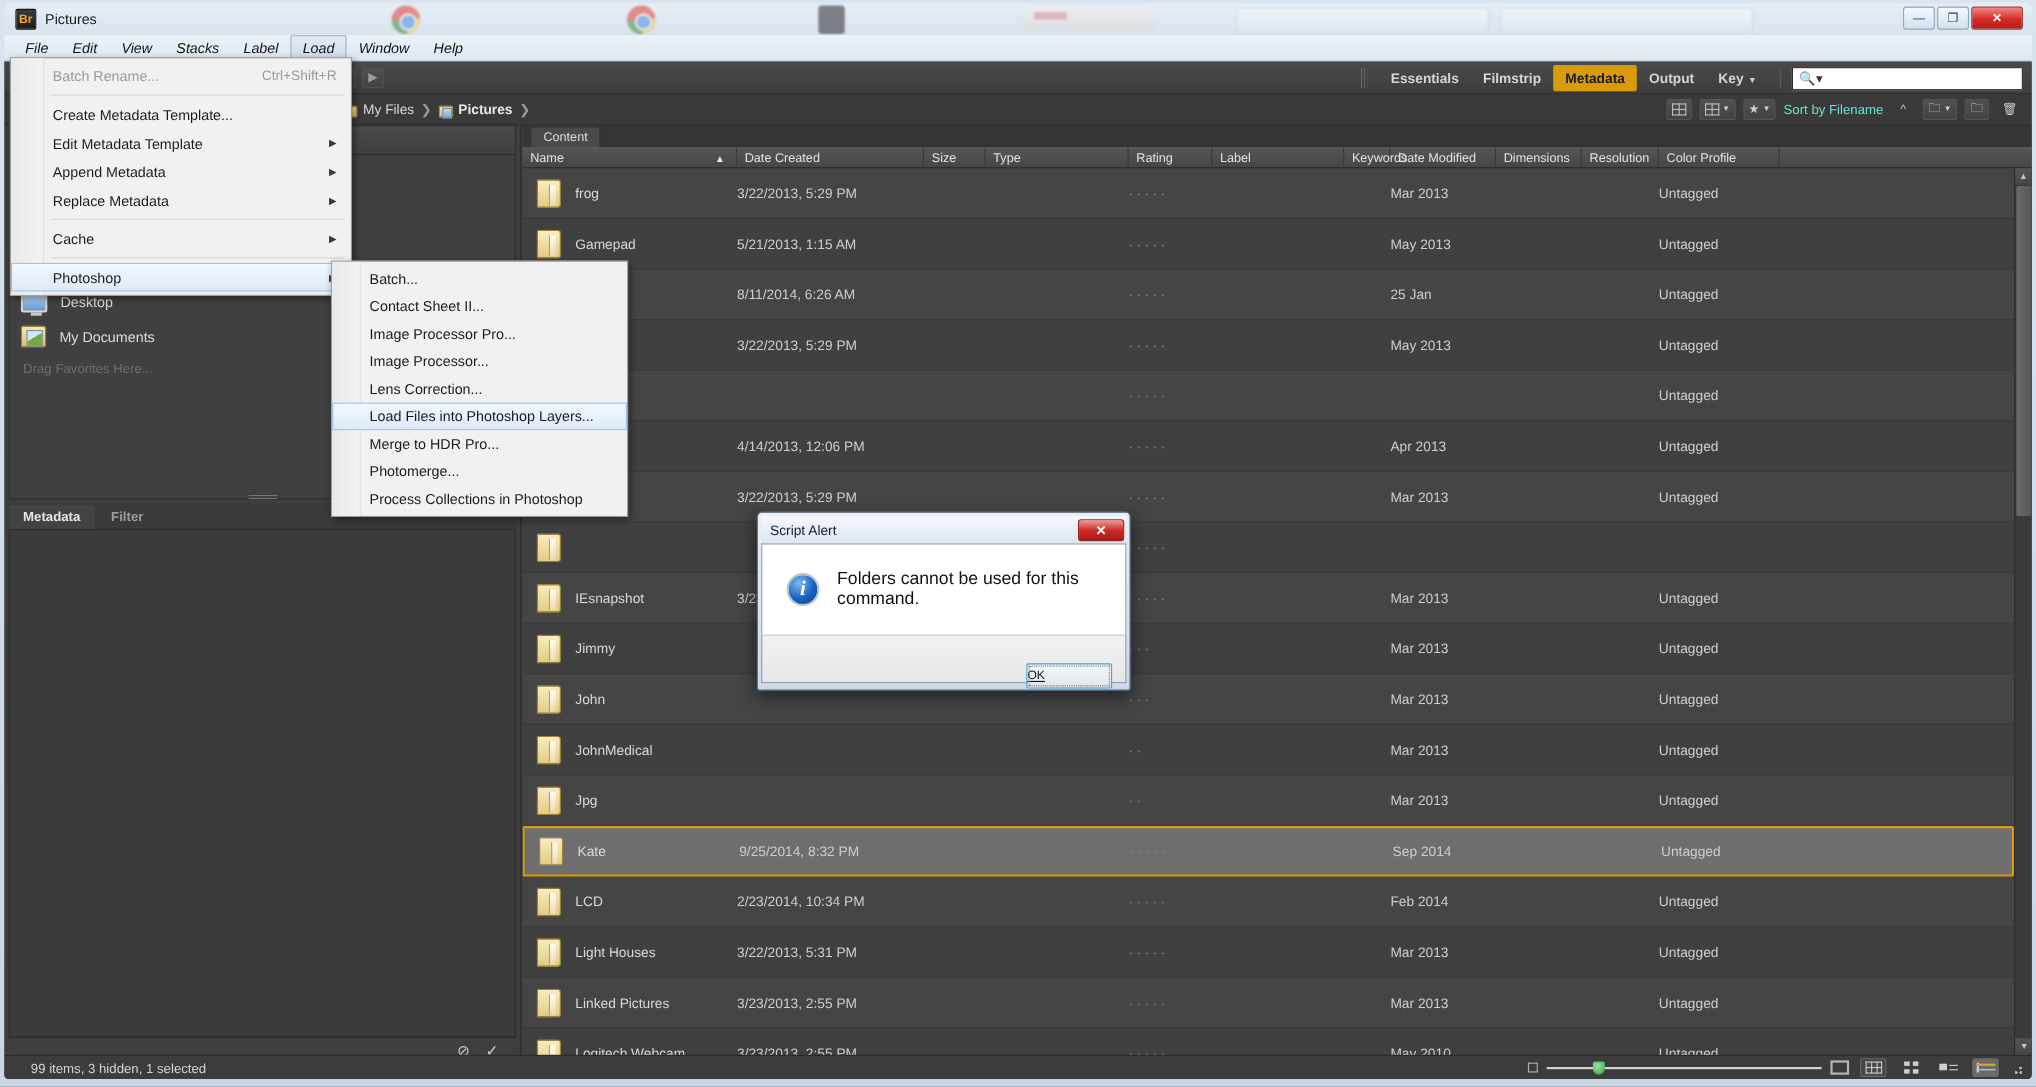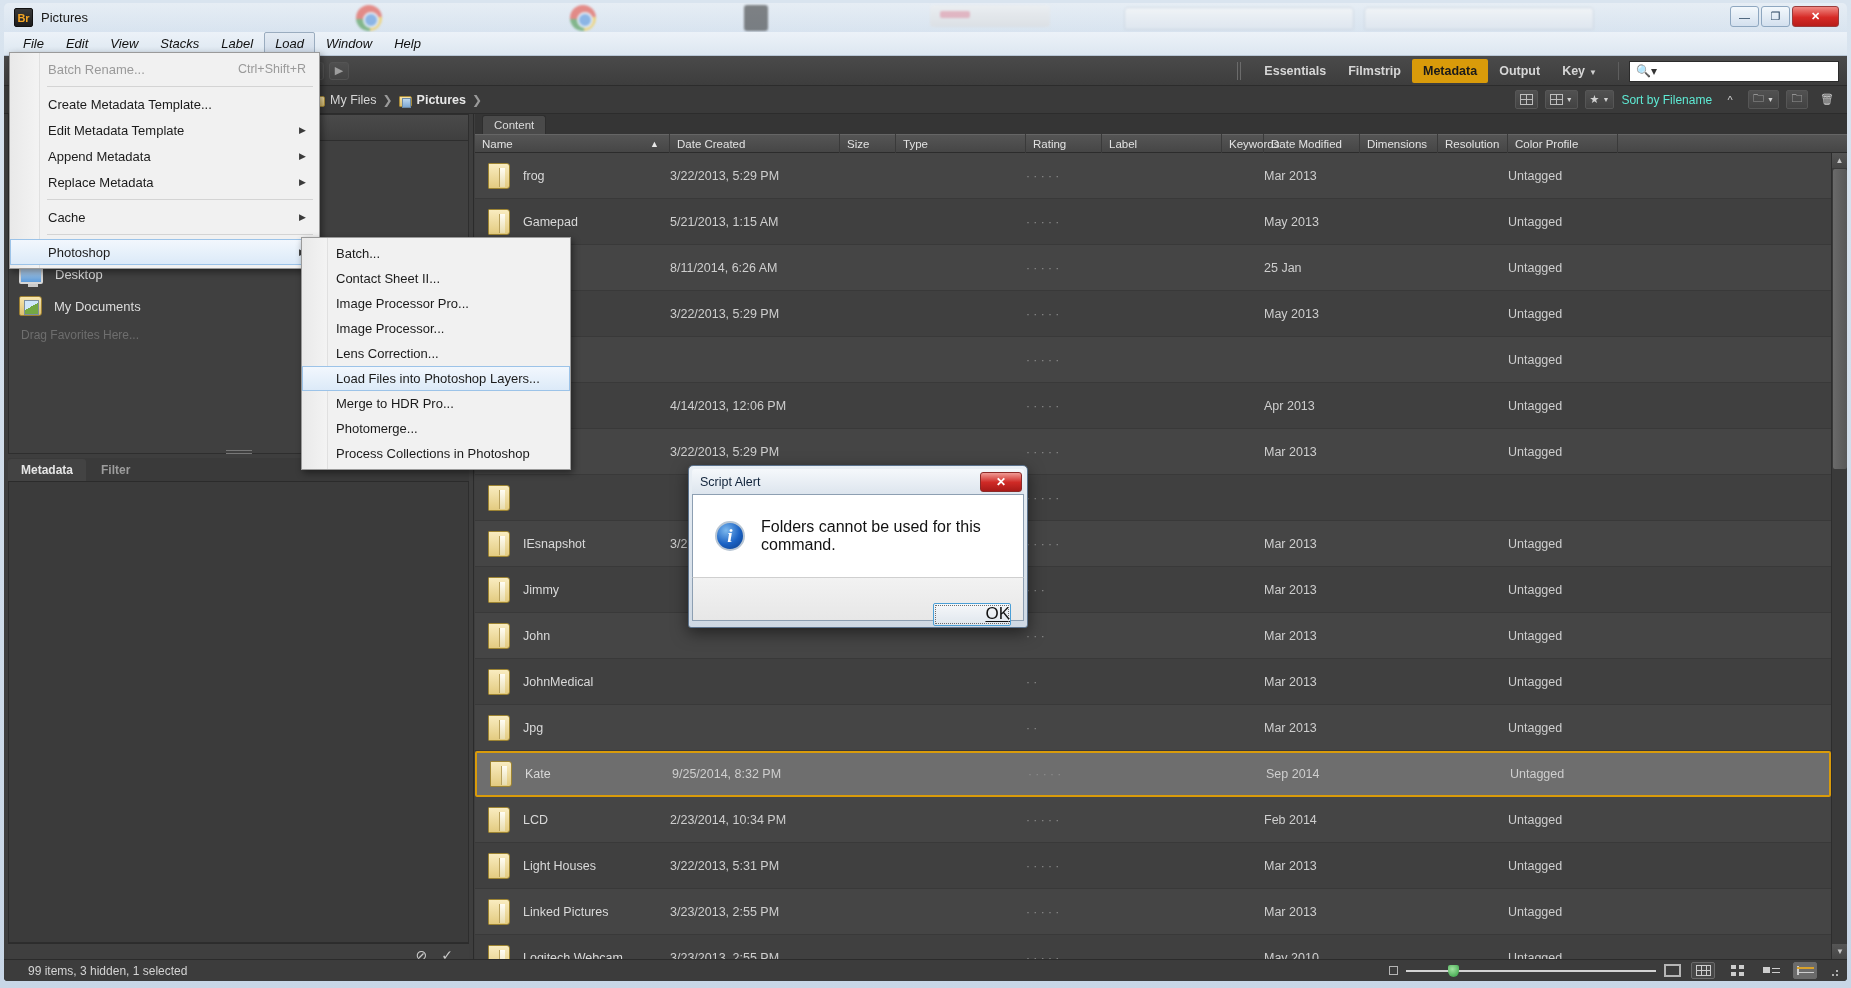--- a/index.html
+++ b/index.html
@@ -451,22 +451,22 @@
     height: 44px; background: linear-gradient(180deg,#f2f2f2,#e7e7e7);
     border: 1px solid #8d9fb2; border-top: 1px solid #cfcfcf;
     display: flex; align-items: center; justify-content: flex-end; padding-right: 12px;
   }
   #ok-button {
     width: 78px; height: 23px;
     background: linear-gradient(180deg,#f6f8fa,#dfe6ed);
     border: 1px solid #4b9fd6;
     outline: 1px dotted #6d6d6d; outline-offset: -3px;
     border-radius: 2px;
-    font-size: 17px; color: #111;
-    display: flex; align-items: center; justify-content: flex-end; margin-top: 30px;
+    font-size: 11px; color: #111;
+    display: flex; align-items: center; justify-content: flex-start; margin-top: 30px;
   }
   #ok-button u { text-underline-offset: 2px; }
 </style>
 </head>
 <body>
 
 <div id="app-window">
 
   <div id="titlebar">
     <div id="title-left">

